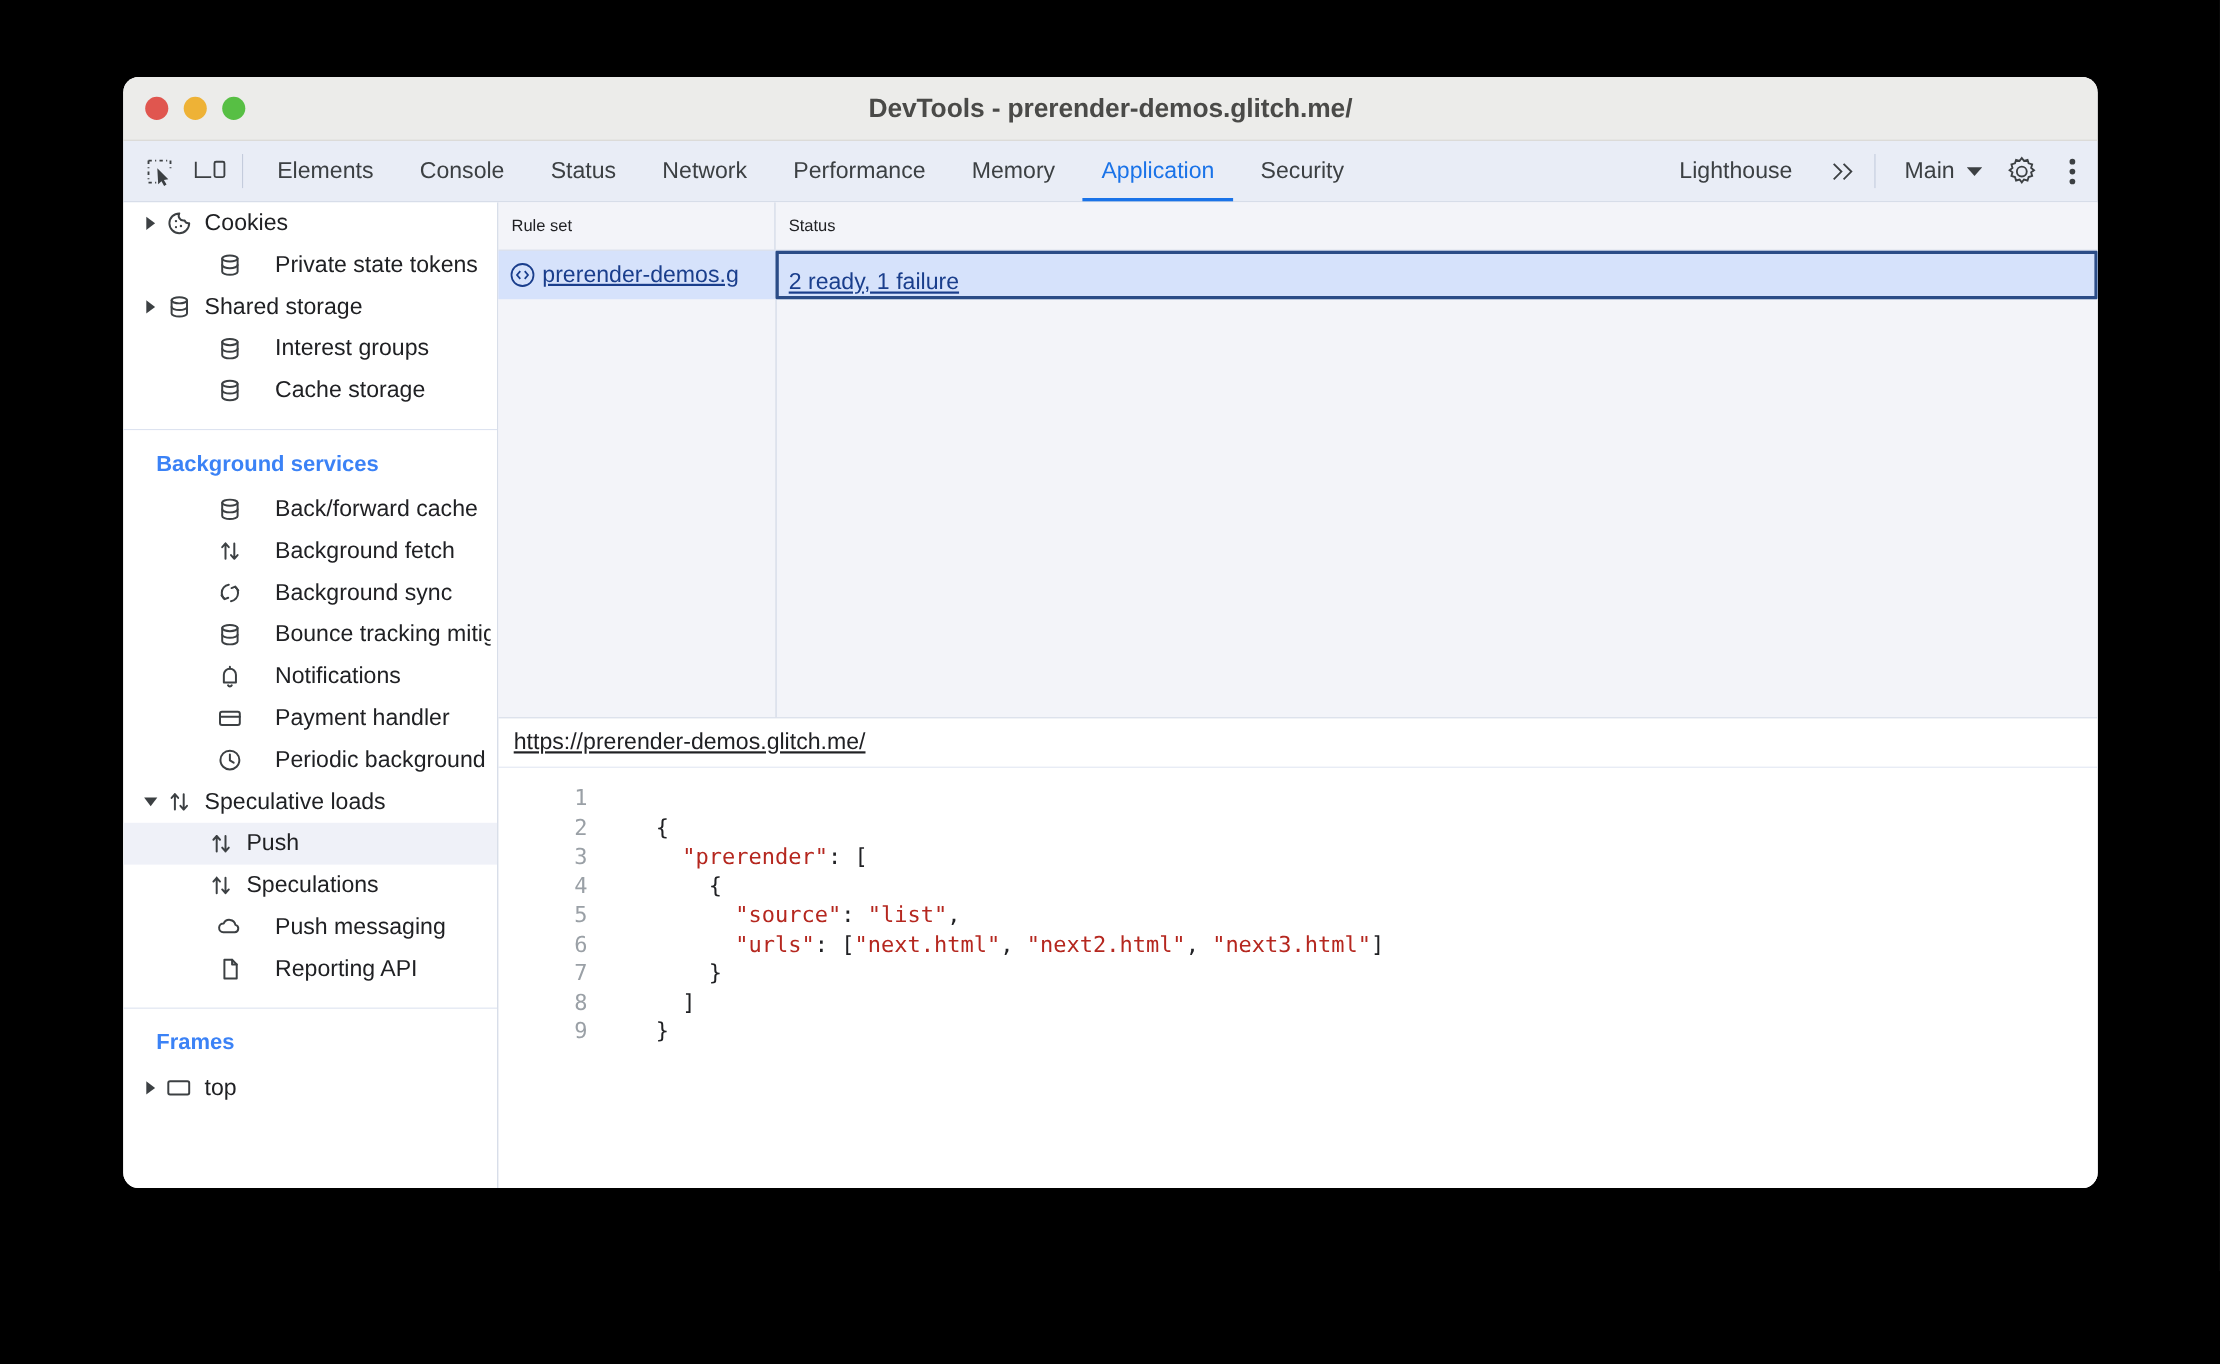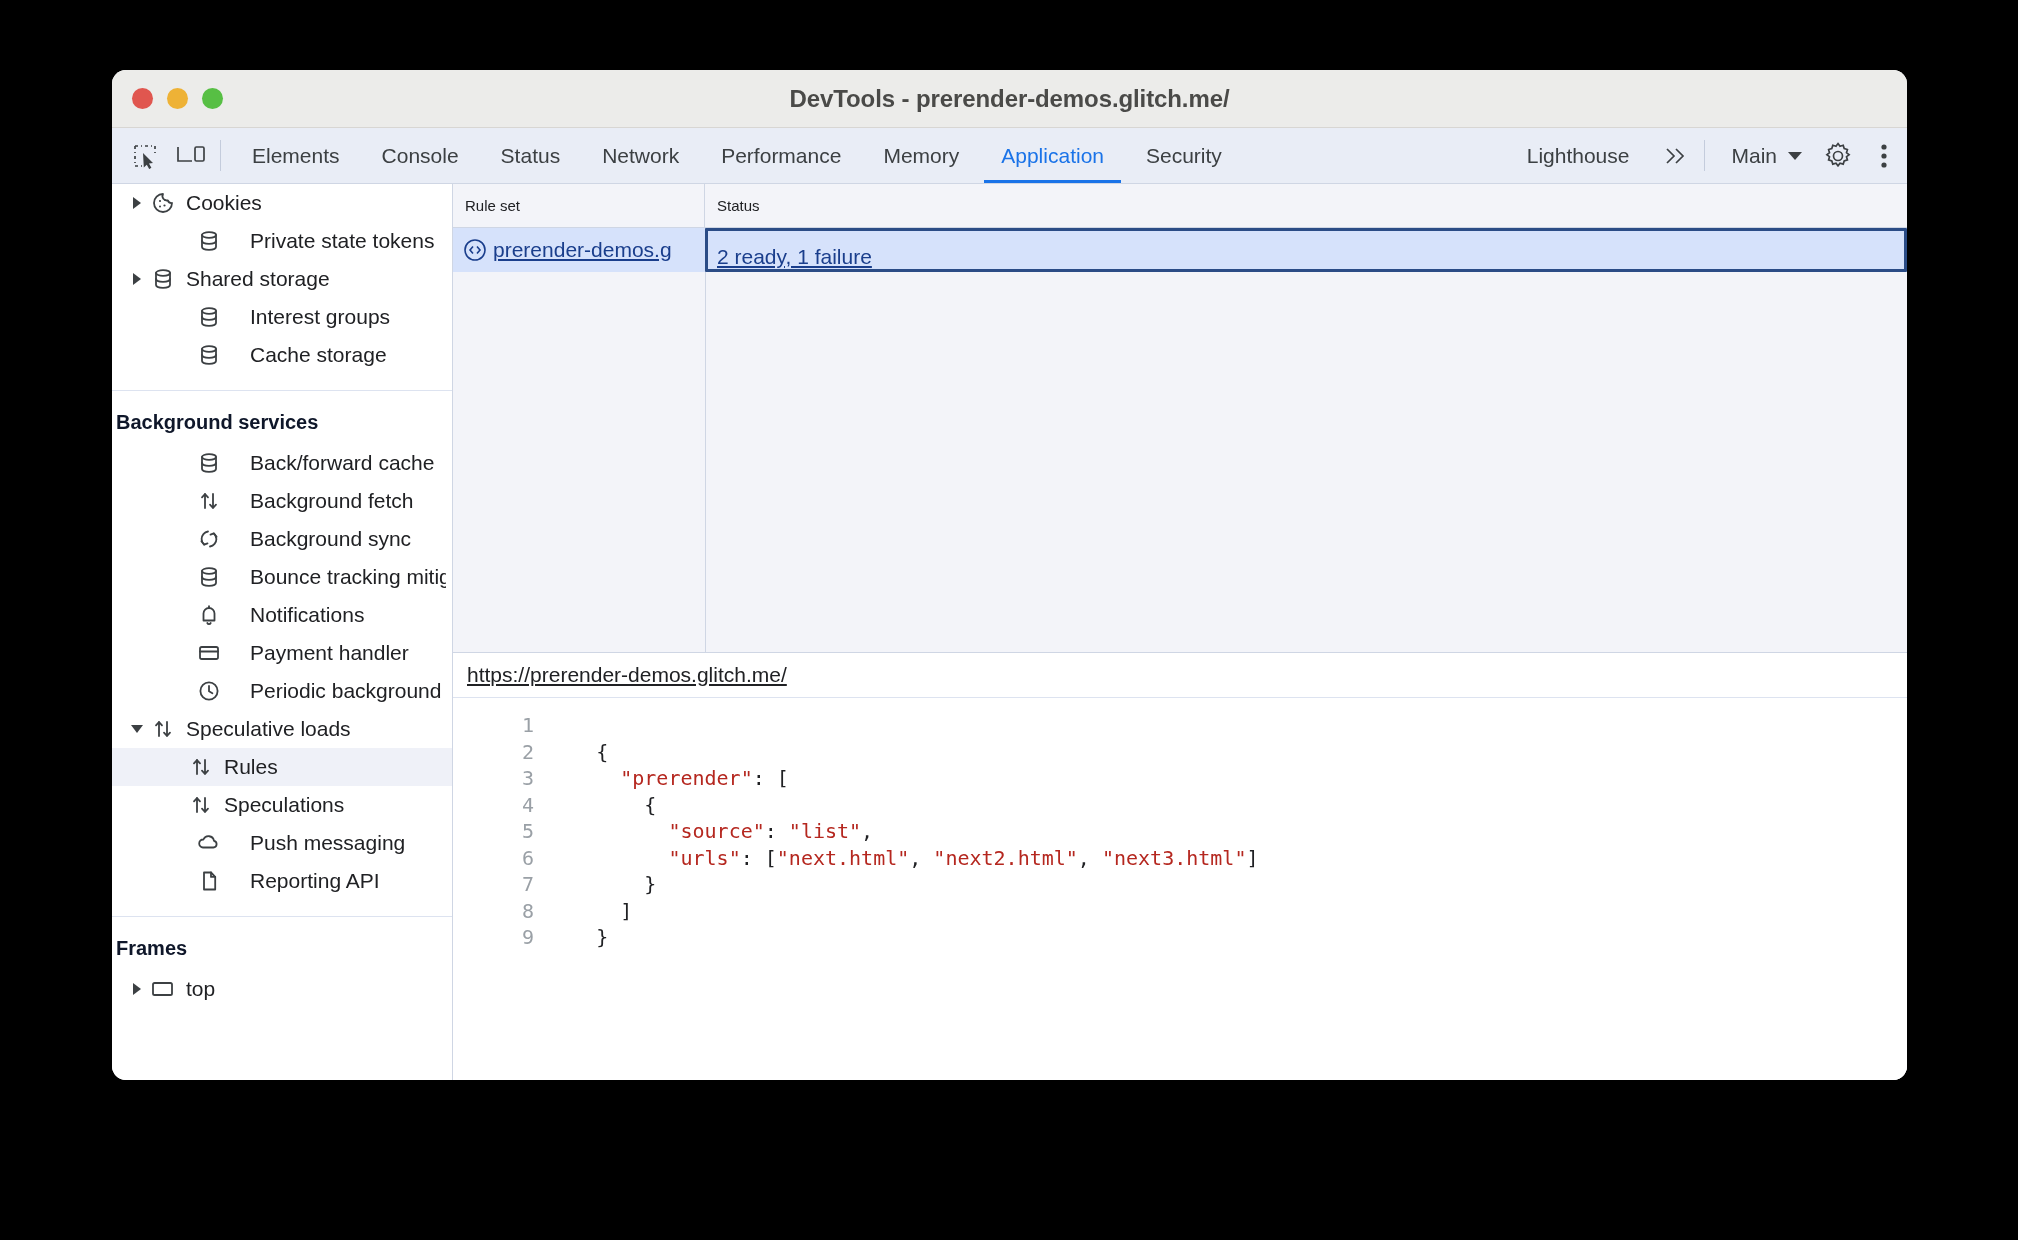--- a/index.html
+++ b/index.html
@@ -86,22 +86,22 @@
   #sidebar {
     width: 341px; flex: 0 0 341px;
     background: #ffffff;
     border-right: 1px solid #cfd6e4;
     overflow: hidden;
     position: relative;
   }
   .sb-section { padding-bottom: 4px; }
   .sb-divider { height: 1px; background: #dde3f0; margin: 12px 0 0 0; }
   .sb-title {
-    font-size: 20px; font-weight: bold; color: #0f172a;
-    padding: 20px 0 10px 4px;
+    font-size: 20px; font-weight: bold; color: #3b82f6;
+    padding: 20px 0 10px 30px;
   }
   .sb-item {
     height: 38px; display: flex; align-items: center;
     font-size: 21px; color: #202124; cursor: pointer;
     padding-right: 6px; white-space: nowrap;
   }
   .sb-item.selected { background: #eff1f8; }
   .sb-item .arrow {
     width: 22px; flex: 0 0 22px; display: flex; align-items: center; justify-content: center;
   }
@@ -429,21 +429,21 @@
             <span class="lbl">Speculative loads</span>
           </div>
           <div class="sb-item indent2 selected">
             <span class="arrow"></span>
             <span class="ico">
               <svg width="24" height="24" viewBox="0 0 24 24">
         <path d="M8 19V5M8 5L5 8.4M8 5l3 3.4" style="fill:none;stroke:#3c4043;stroke-width:1.8;stroke-linecap:round;stroke-linejoin:round"></path>
         <path d="M16 5v14M16 19l-3-3.4M16 19l3-3.4" style="fill:none;stroke:#3c4043;stroke-width:1.8;stroke-linecap:round;stroke-linejoin:round"></path>
               </svg>
             </span>
-            <span class="lbl">Rules</span>
+            <span class="lbl">Push</span>
           </div>
           <div class="sb-item indent2">
             <span class="arrow"></span>
             <span class="ico">
               <svg width="24" height="24" viewBox="0 0 24 24">
         <path d="M8 19V5M8 5L5 8.4M8 5l3 3.4" style="fill:none;stroke:#3c4043;stroke-width:1.8;stroke-linecap:round;stroke-linejoin:round"></path>
         <path d="M16 5v14M16 19l-3-3.4M16 19l3-3.4" style="fill:none;stroke:#3c4043;stroke-width:1.8;stroke-linecap:round;stroke-linejoin:round"></path>
               </svg>
             </span>
             <span class="lbl">Speculations</span>

